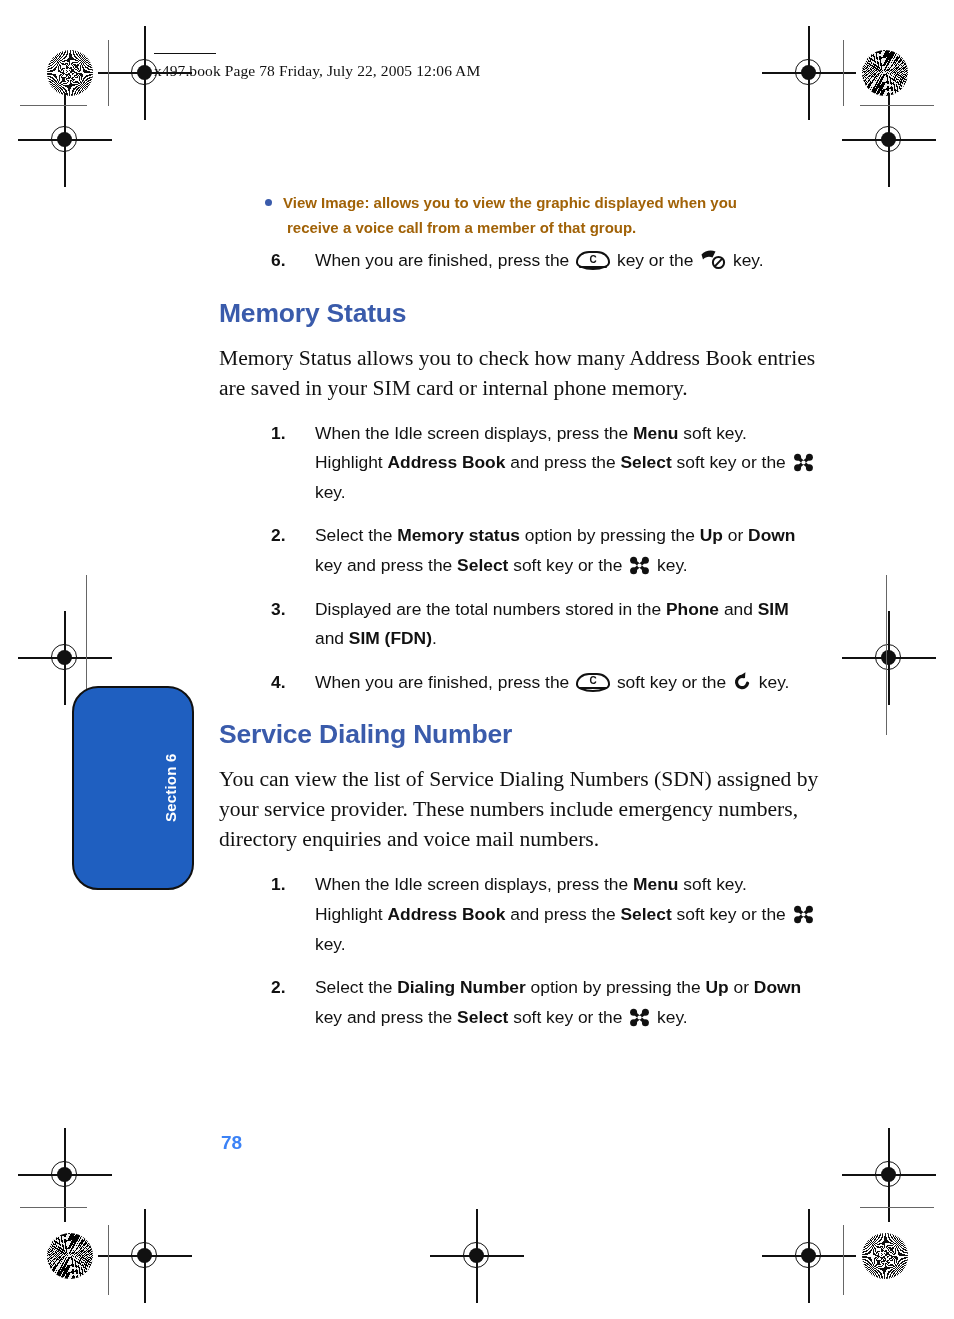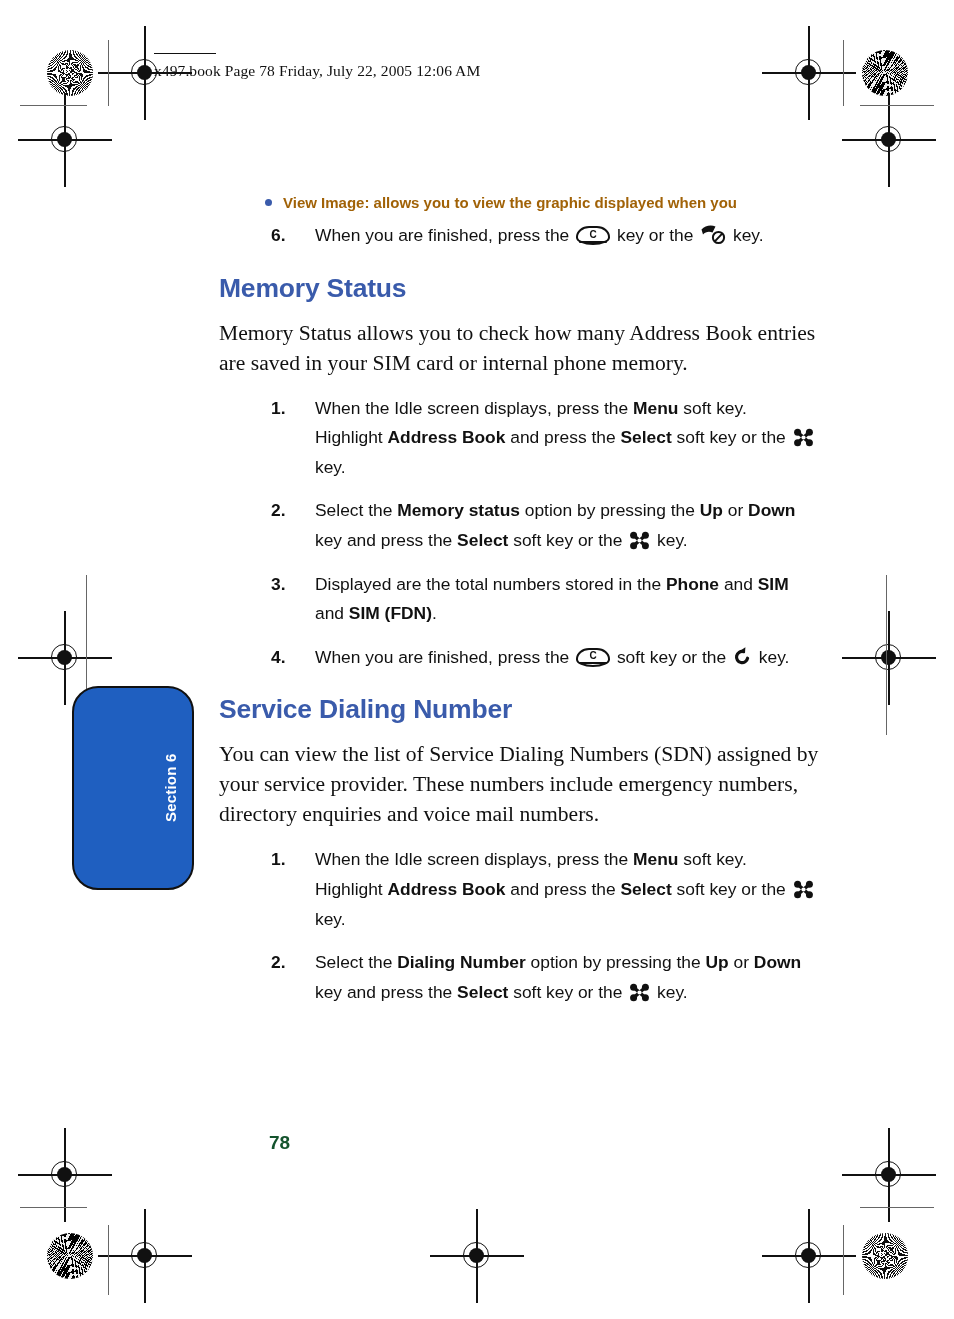--- a/index.html
+++ b/index.html
@@ -112,21 +112,21 @@
     font-family:"Liberation Sans",sans-serif;font-size:10px;font-weight:bold;color:#111;
     padding-bottom:2px;box-sizing:border-box;
   }
   .key-end{width:26px;height:21px;position:relative;}
   .key-back{width:19px;height:21px;position:relative;}
   .key-ok{width:21px;height:19px;position:relative;}
 
   
   .folio{
     position:absolute;left:221px;top:1132px;
-    font-family:"Liberation Sans",sans-serif;font-weight:bold;font-size:19px;color:#14532d;margin-left:48px;
+    font-family:"Liberation Sans",sans-serif;font-weight:bold;font-size:19px;color:#3b82f6;
   }
 </style>
 </head>
 <body>
 
 <div class="page">
 
   <div class="starburst" style="left:47px;top:50px;"></div>
   <div class="regmark" style="left:122px;top:50px;">
     <div class="hline"></div>
@@ -218,20 +218,21 @@
 
   <div class="thumbtab">
     <div class="thumbtab-label">Section 6</div>
   </div>
 
   <div class="col">
 
     <div class="bullet-item">
       <span class="dot"></span>
       <span>View Image: allows you to view the graphic displayed when you</span>
+      <span class="cont">receive a voice call from a member of that group.</span>
     </div>
 
     <ol class="steps">
       <li>
         <span class="num">6.</span>
         <span class="txt"><span>When you are finished, press the</span>
           <span class="keyicon key-clear">
             <span class="shape"></span><span class="c">C</span><span class="bar"></span>
           </span>
           <span>key or the</span>

